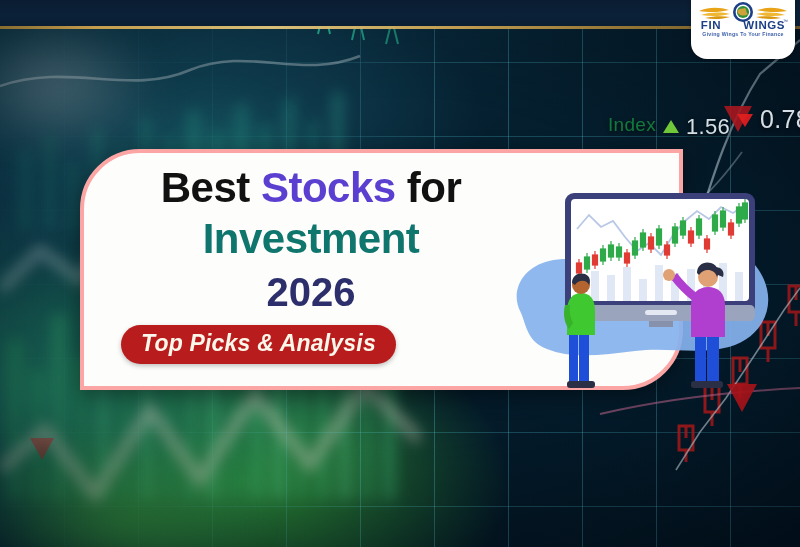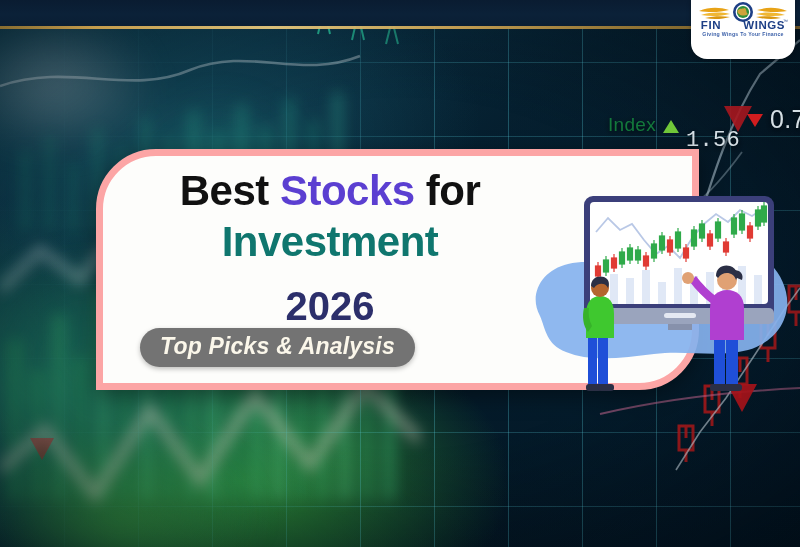--- a/index.html
+++ b/index.html
@@ -109,53 +109,53 @@
   }
   .ticker .t-label { font-size:19px; color:#15803d; align-self:flex-end; margin-bottom:1px; }
   .tri-up {
     width:0;height:0;border-left:8px solid transparent;border-right:8px solid transparent;
     border-bottom:13px solid #7ad63c; align-self:flex-end; margin-bottom:4px;
   }
   .tri-down {
     width:0;height:0;border-left:8px solid transparent;border-right:8px solid transparent;
     border-top:13px solid #e11f1f; align-self:flex-start; margin-top:6px;
   }
-  .ticker .t-up { position:relative; top:18px;font-family:Liberation Mono, monospace; }
+  .ticker .t-up { position:relative; top:4px; }
   .ticker .t-dn { position:relative; top:-3px; font-size:25px; }
 
   
   .card {
-    position:absolute; left:96px; top:149px; width:603px; height:241px;
+    position:absolute; left:80px; top:149px; width:603px; height:241px;
     background:#fdfdfb;
-    border:7px solid #fca5a5;
+    border:4px solid #fca5a5;
     border-radius:60px 0 60px 0;
     z-index:20;
     box-shadow:0 6px 22px rgba(0,0,0,.42);
   }
 
   .headline {
     position:absolute; left:22px; top:14px; width:410px;
     text-align:center;
     line-height:1.0;
   }
   .h-line1 { font-size:42px; font-weight:bold; letter-spacing:-.5px; white-space:nowrap; }
   .h-line1 .w-best { color:#111111; }
   .h-line1 .w-stocks { color:#5b3fd1; }
   .h-line1 .w-for { color:#111111; }
   .h-line2 {
     margin-top:9px; font-size:42px; font-weight:bold; color:#0f766e;
     letter-spacing:-.5px; white-space:nowrap;
   }
   .h-line3 {
-    margin-top:23px; font-size:40px; font-weight:bold; color:#2c2f6b;
+    margin-top:12px; font-size:40px; font-weight:bold; color:#2c2f6b;
     letter-spacing:0px;
   }
   .badge {
     position:absolute; left:37px; top:172px;
-    background:#737373;
+    background:#b91c1c;
     border-radius:22px;
     padding:5px 20px 7px 20px;
     color:#fbf7ea; font-size:23px; font-style:italic; font-weight:bold;
     letter-spacing:.2px; white-space:nowrap;
     box-shadow:0 2px 5px rgba(0,0,0,.25);
   }
 
   
   .illus { position:absolute; left:415px; top:10px; width:290px; height:228px; }
 

